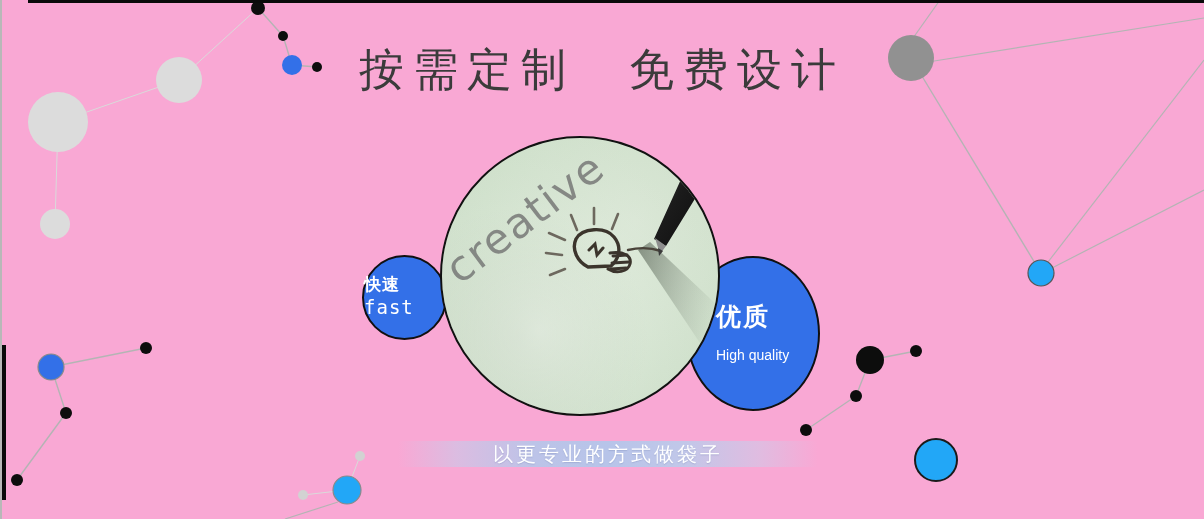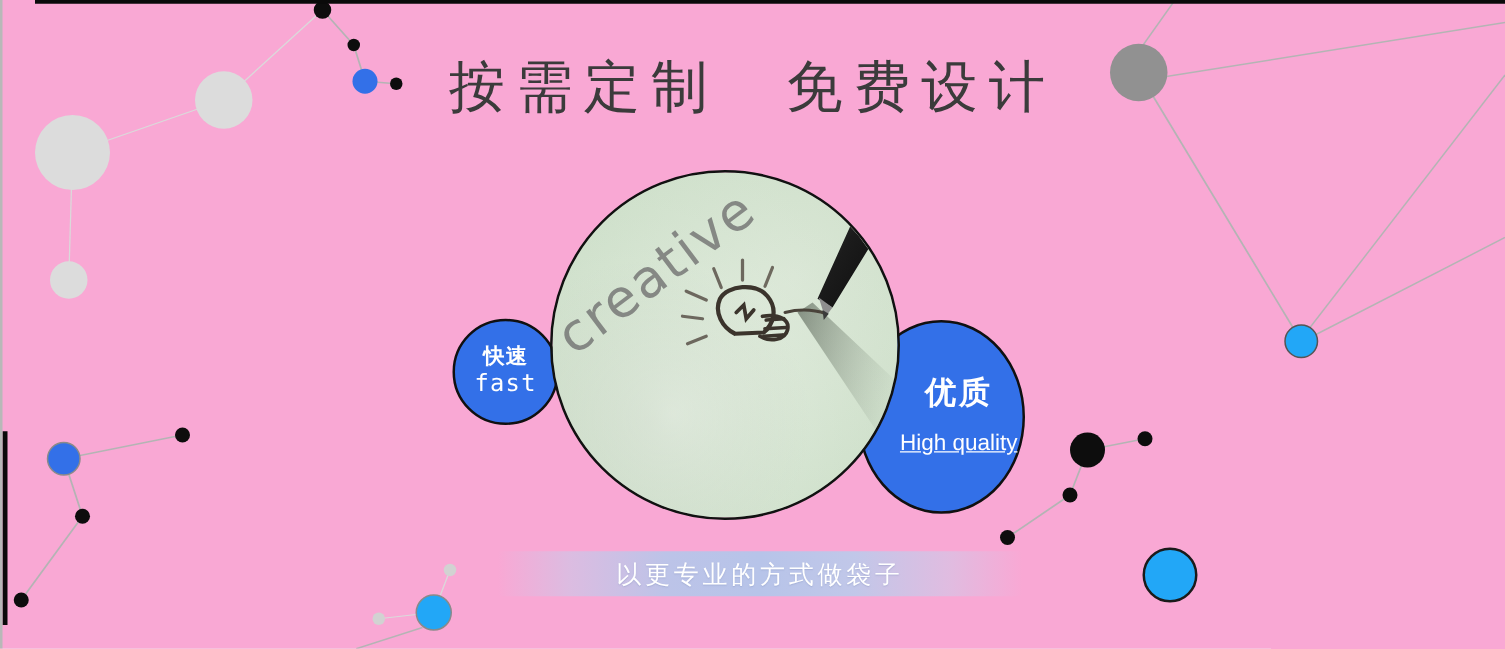--- a/index.html
+++ b/index.html
@@ -58,37 +58,37 @@
     pointer-events:none;
   }
 
   
   .bubble{
     position:absolute;border-radius:50%;
     border:2px solid #101010;
     background:#3370e8;
     box-sizing:border-box;
     display:flex;flex-direction:column;
-    align-items:center;justify-content:center;
+    align-items:flex-start;justify-content:center;
     color:#ffffff;
   }
   #bubble-fast{left:362px;top:255px;width:85px;height:85px;z-index:4;}
   #bubble-quality{left:686px;top:256px;width:134px;height:155px;z-index:4;
     border-radius:50%;gap:14px;}
   .bubble .cn{font-weight:bold;line-height:1.05;}
   .bubble .en{line-height:1.2;}
   #bubble-fast .cn{font-size:17px;letter-spacing:1px;}
   #bubble-fast .en{font-size:19px;font-family:"DejaVu Sans Mono",monospace;letter-spacing:1px;margin-top:2px;}
   #bubble-quality{padding-left:28px;}
   #bubble-quality .cn{font-size:25px;letter-spacing:2px;}
-  #bubble-quality .en{font-size:18px;margin-top:3px;text-decoration:underline;}
+  #bubble-quality .en{font-size:14px;margin-top:3px;}
 
   
   #ribbon{
-    position:absolute;left:398px;top:441px;width:420px;height:36px;
+    position:absolute;left:398px;top:441px;width:420px;height:26px;
     background:linear-gradient(to right,
        rgba(195,205,236,0) 0%,
        rgba(195,205,236,.55) 14%,
        rgba(185,197,233,.95) 32%,
        rgba(183,196,233,1) 50%,
        rgba(190,201,234,.95) 68%,
        rgba(199,208,237,.5) 86%,
        rgba(205,213,238,0) 100%);
     display:flex;align-items:center;justify-content:center;
     z-index:6;

